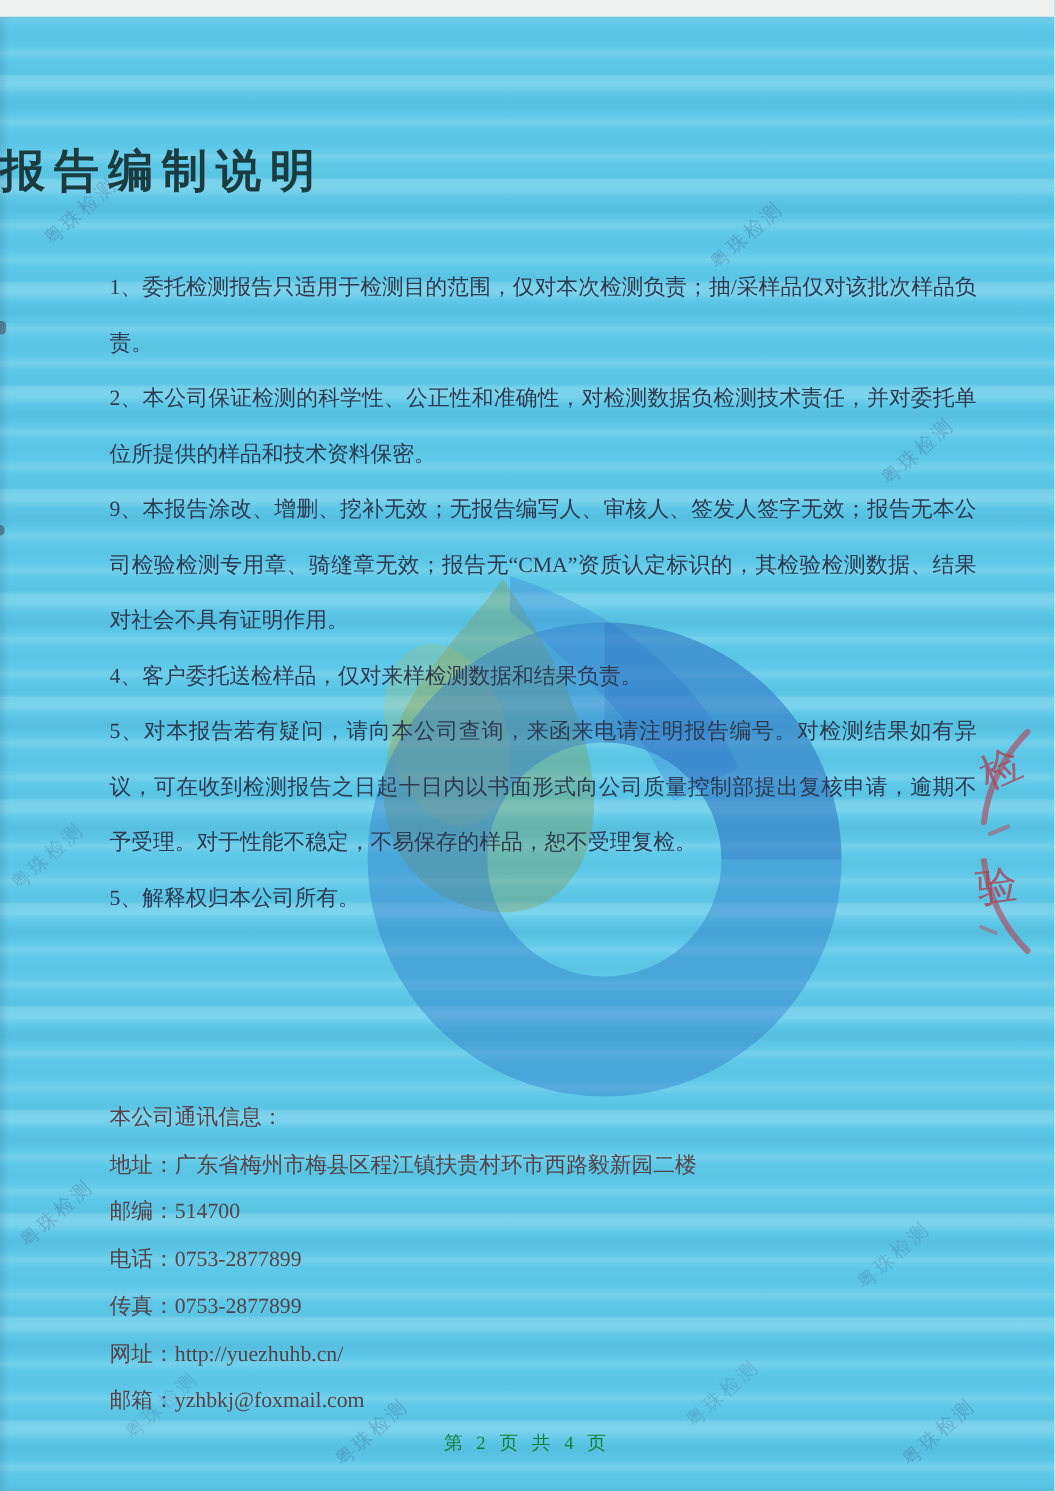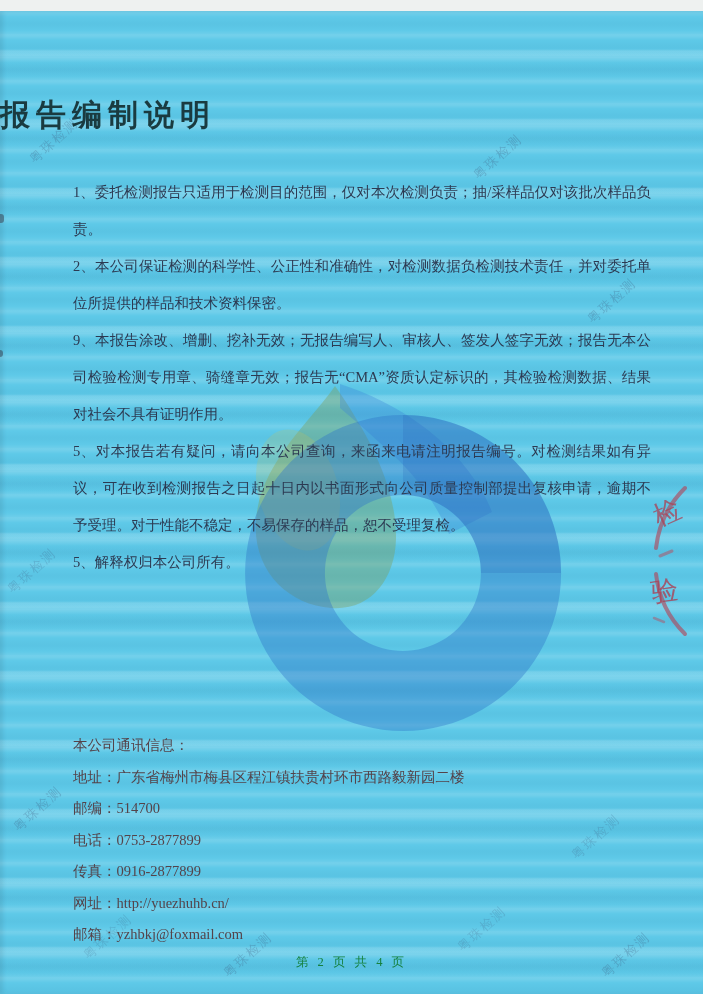--- a/index.html
+++ b/index.html
@@ -114,30 +114,31 @@
   <span class="wm">粤珠检测</span>
   <span class="wm">粤珠检测</span>
   <span class="wm">粤珠检测</span>
 
   <div class="doc-title">报告编制说明</div>
 
   <div class="body-text">
     <p>1、委托检测报告只适用于检测目的范围，仅对本次检测负责；抽/采样品仅对该批次样品负责。</p>
     <p>2、本公司保证检测的科学性、公正性和准确性，对检测数据负检测技术责任，并对委托单位所提供的样品和技术资料保密。</p>
     <p>9、本报告涂改、增删、挖补无效；无报告编写人、审核人、签发人签字无效；报告无本公司检验检测专用章、骑缝章无效；报告无“CMA”资质认定标识的，其检验检测数据、结果对社会不具有证明作用。</p>
+    <p>4、客户委托送检样品，仅对来样检测数据和结果负责。</p>
     <p>5、对本报告若有疑问，请向本公司查询，来函来电请注明报告编号。对检测结果如有异议，可在收到检测报告之日起十日内以书面形式向公司质量控制部提出复核申请，逾期不予受理。对于性能不稳定，不易保存的样品，恕不受理复检。</p>
     <p>5、解释权归本公司所有。</p>
   </div>
 
   <div class="contact">
     <div>本公司通讯信息：</div>
     <div>地址：广东省梅州市梅县区程江镇扶贵村环市西路毅新园二楼</div>
     <div>邮编：514700</div>
     <div>电话：0753-2877899</div>
-    <div>传真：0916-2877899</div>
+    <div>传真：0753-2877899</div>
     <div>网址：http://yuezhuhb.cn/</div>
     <div>邮箱：yzhbkj@foxmail.com</div>
   </div>
 
   <div class="page-footer">第 2 页 共 4 页</div>
 
   <svg class="seal" viewBox="0 0 63 190">
     <path d="M45,20 A100,100 0 0 0 16,80" fill="none" stroke="#ad4a5e" stroke-width="4" stroke-linecap="round" opacity="0.65"></path>
     <path d="M16,106 A100,100 0 0 0 45,166" fill="none" stroke="#ad4a5e" stroke-width="4" stroke-linecap="round" opacity="0.65"></path>
     <text x="13" y="54" font-size="27" fill="#a8465a" opacity="0.78" font-family="'Liberation Serif','DejaVu Serif',serif" transform="rotate(-24 26 44)">检</text>

